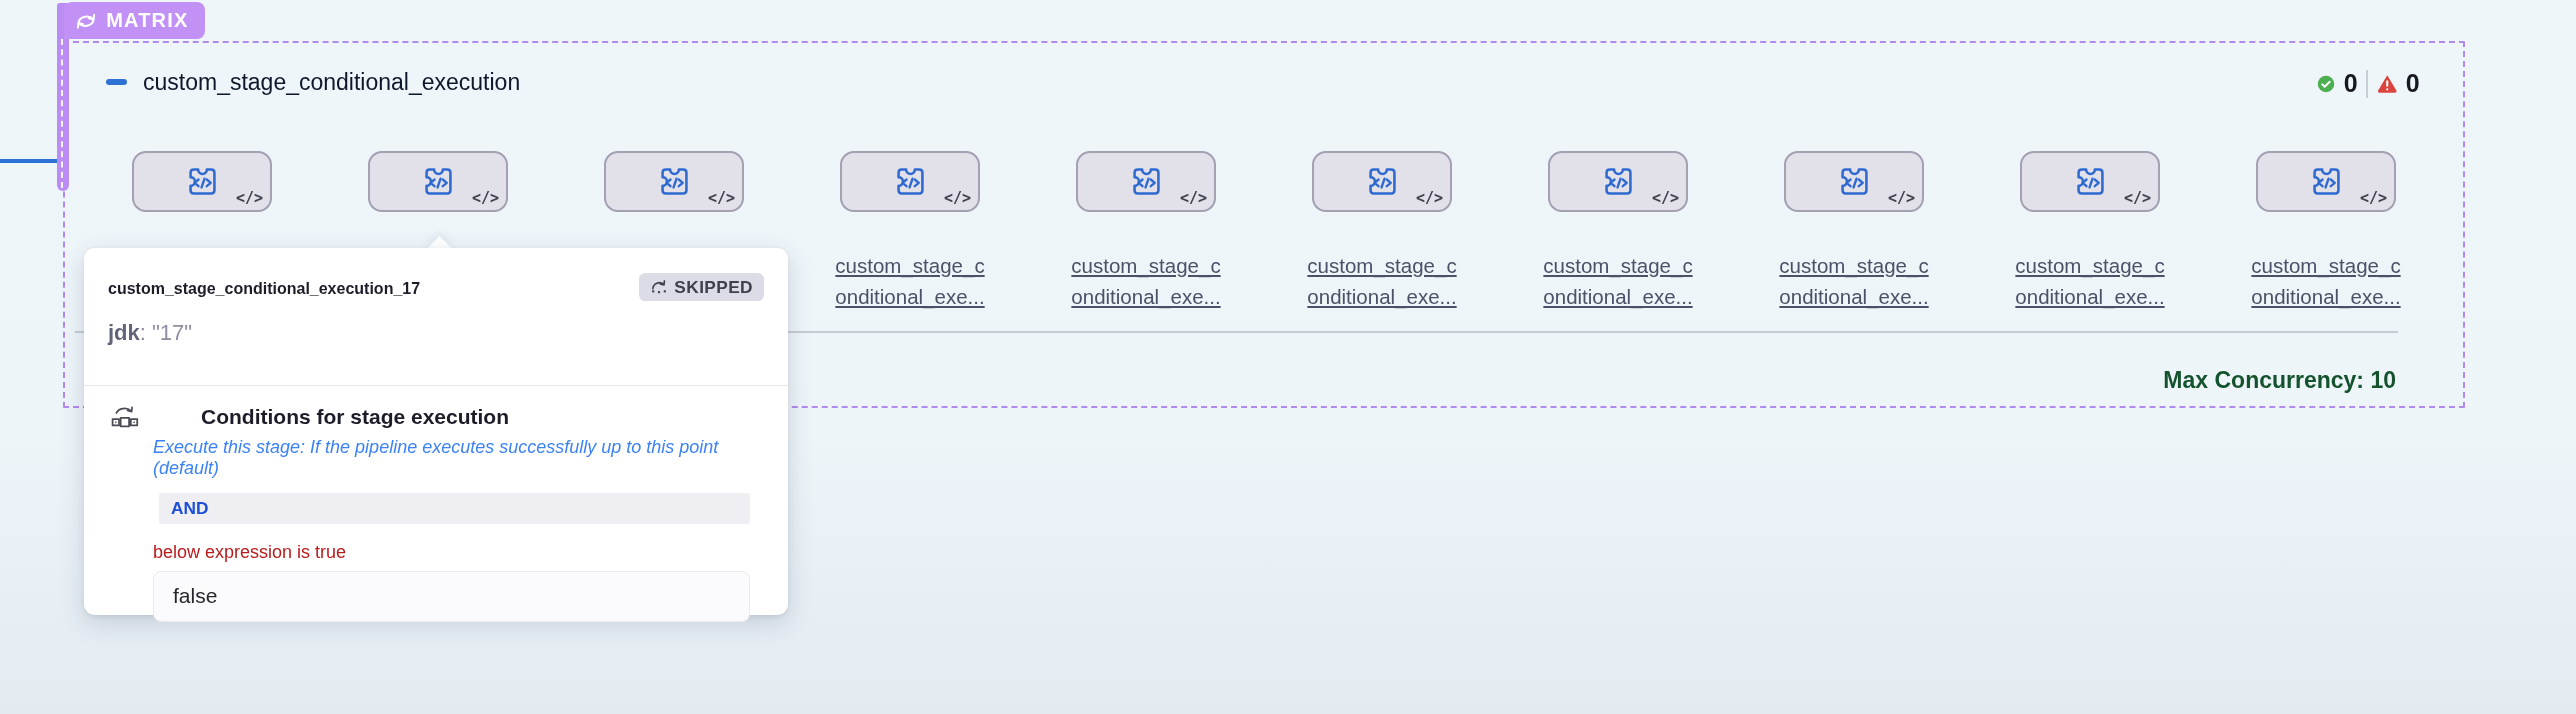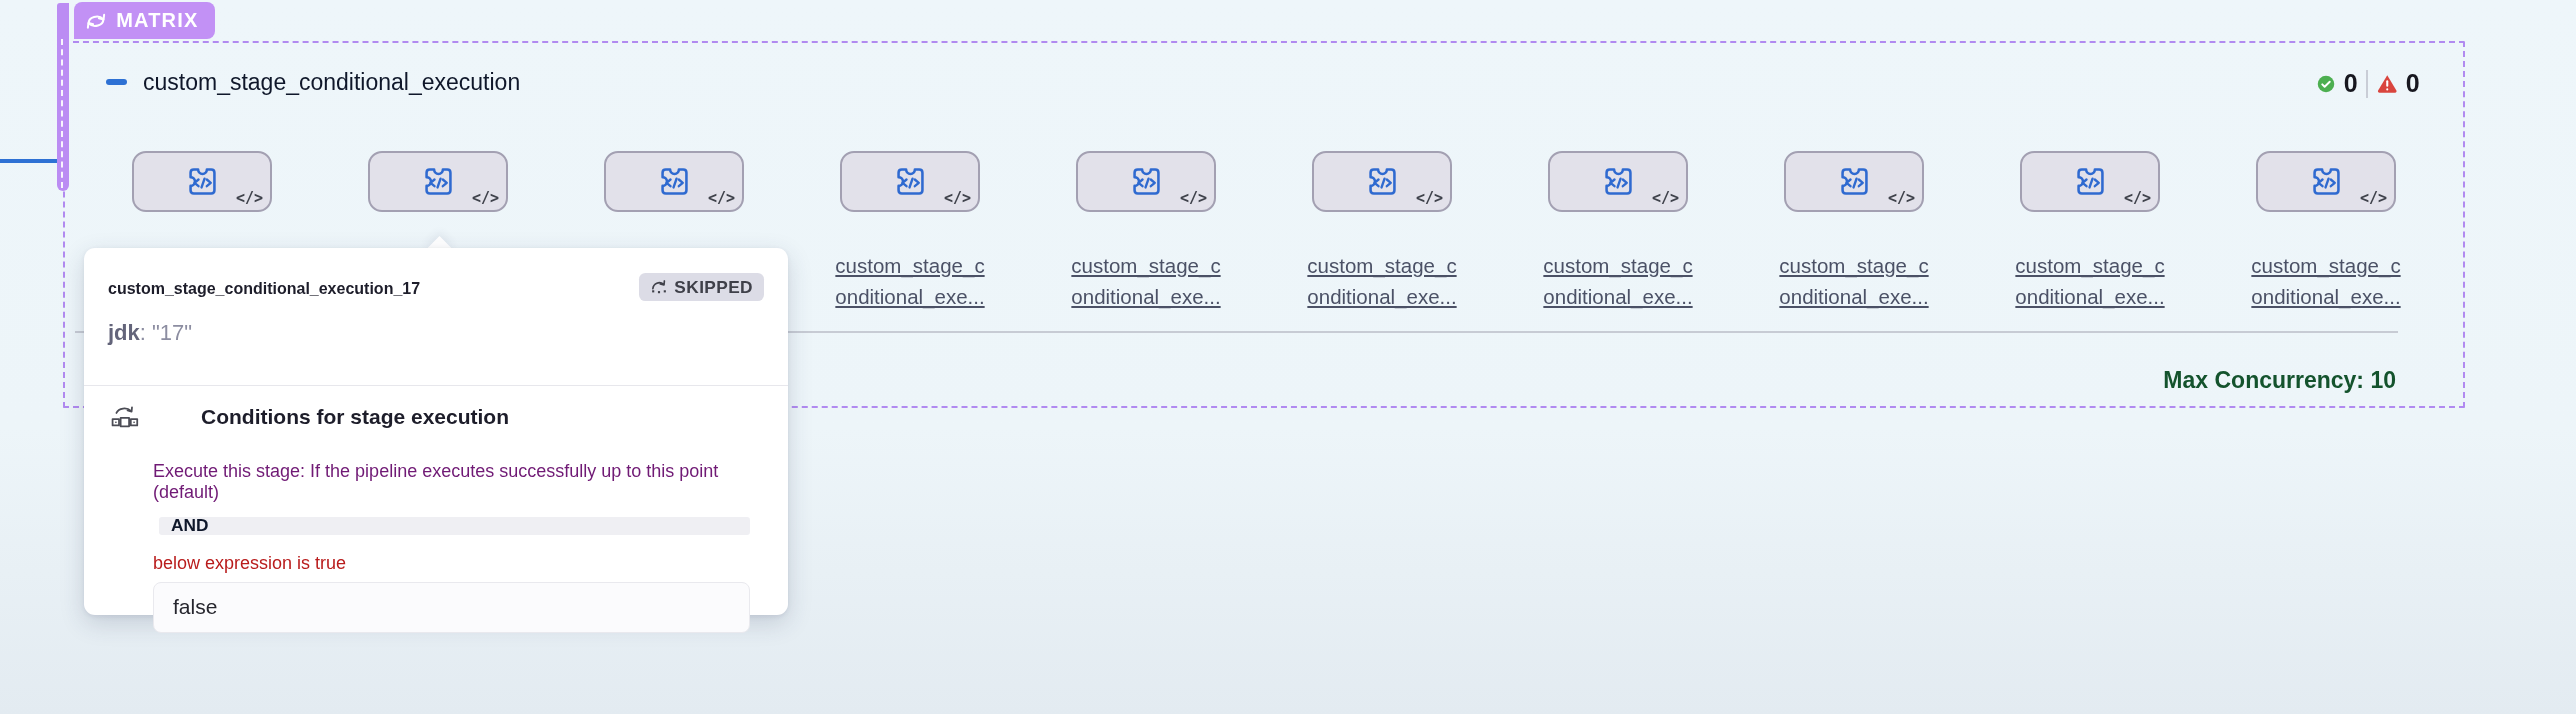--- a/index.html
+++ b/index.html
@@ -15,21 +15,21 @@
   #matrix-box { left:63px; top:41px; width:2402px; height:367px;
     border:2.4px dashed #b18af0; border-radius:1.6px; z-index:1; }
 
   
   #purple-bar { left:57px; top:3.2px; width:12px; height:188px;
     background:#bb8cf3; border-radius:3.2px 0 6.3px 6.3px; z-index:3; }
   #purple-bar .white-dash { position:absolute; left:4px; top:36px; bottom:3.2px; width:0;
     border-left:2.4px dashed rgba(255,255,255,.9); }
 
   
-  #matrix-badge { left:74px; top:2.4px; height:37px; padding:0 16px 0 10.2px;
+  #matrix-badge { left:64px; top:2.4px; height:37px; padding:0 16px 0 10.2px;
     background:#c291f5; border-radius:8px 8px 8px 0;
     display:flex; align-items:center; gap:8px; z-index:4; }
   #matrix-badge .lbl { color:#fff; font-size:20px; font-weight:600; letter-spacing:1.2px; }
 
   
   #blue-connector { left:0; top:159px; width:58px; height:4px; background:#2e71d4; z-index:2; }
 
   
   #collapse-minus { left:106px; top:79px; width:21px; height:5.5px; border-radius:3.2px;
     background:#2e71d4; cursor:pointer; z-index:2; }
@@ -67,23 +67,23 @@
     display:flex; align-items:center; gap:6.3px; padding:0 11px; }
   .status-badge .txt { font-size:17.3px; font-weight:700; letter-spacing:0.4px; color:#3f4049;text-align:right; }
   .tt-kv { padding:0 24px; margin-top:16.6px; font-size:22px; }
   .tt-kv .k { font-weight:700; color:#63647a; }
   .tt-kv .v { color:#8c8da1; }
   .tt-divider { margin-top:39px; height:1.6px; background:#e7e7ec; }
   .tt-section { padding:17.3px 38px 0 26px; }
   .sec-head { display:flex; align-items:center; gap:14px; }
   .sec-head h3 { font-size:21px; font-weight:700; color:#1d1d2a;margin-left:48px; }
   .sec-body { margin-left:43px; }
-  .sec-desc { margin-top:30px; font-size:18px; color:#701a75; }
-  .op-bar { margin-top:13.4px; margin-left:5.5px; height:18px; background:#efeff3; border-radius:3.2px;
-    display:flex; align-items:center; padding:0 12.6px; font-size:17.3px; font-weight:700; color:#0f172a; }
+  .sec-desc { margin-top:6px; font-size:18px; color:#3b82f6;font-style:italic; }
+  .op-bar { margin-top:13.4px; margin-left:5.5px; height:31px; background:#efeff3; border-radius:3.2px;
+    display:flex; align-items:center; padding:0 12.6px; font-size:17.3px; font-weight:700; color:#1d4ed8; }
   .sec-sub { margin-top:18px; font-size:18px; color:#b91c1c; }
   .expr-box { margin-top:8px; height:51px; background:#fbfbfd; border:1.6px solid #e9e9ee;
     border-radius:8px; display:flex; align-items:center; padding:0 19px;
     font-size:21px; color:#26262e; cursor:text; }
 
   svg { display:block; }
 </style>
 </head>
 <body>
 

